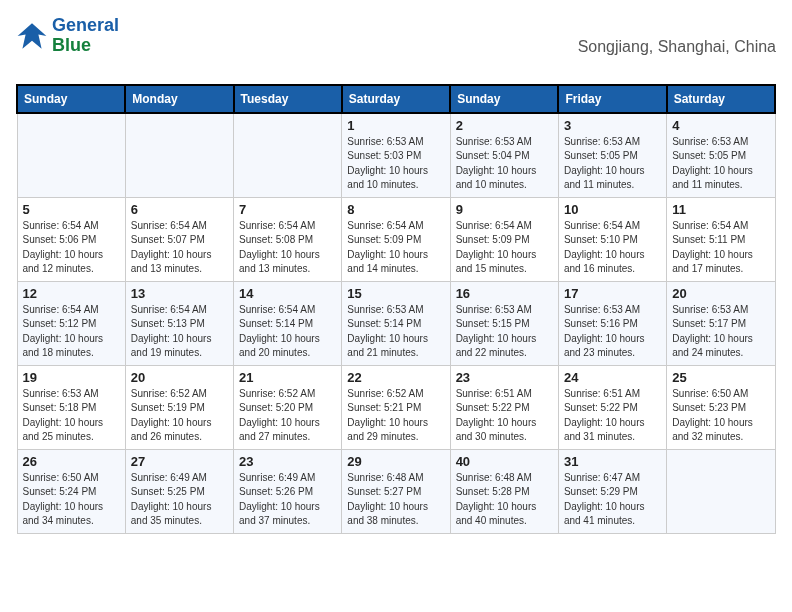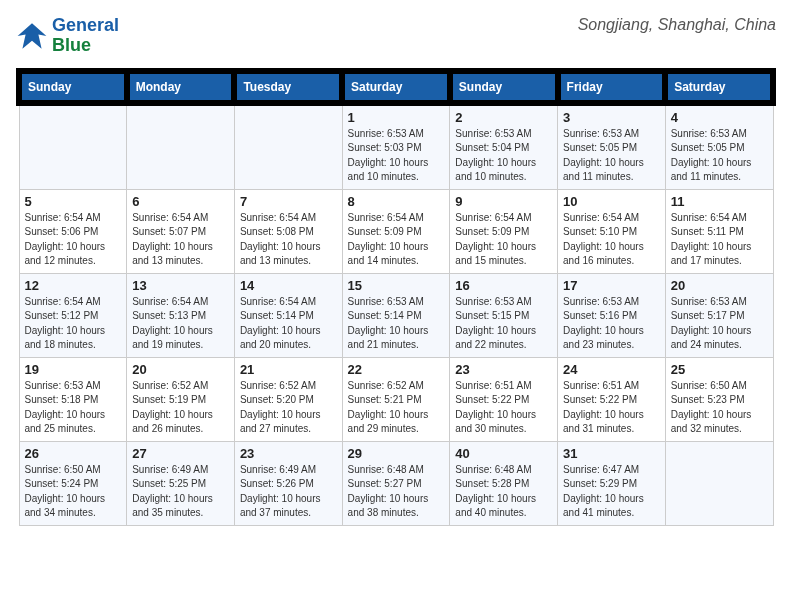--- a/index.html
+++ b/index.html
@@ -6,22 +6,22 @@
     body {
       font-family: Arial, sans-serif;
       background: #fff;
       width: 792px;
       min-height: 612px;
       padding: 16px;
     }
     .header-area {
       display: flex;
       justify-content: space-between;
-      align-items: flex-start;
-      margin-bottom: 12px;
+      align-items: flex-end;
+      margin-bottom: 28px;
     }
     .logo {
       display: flex;
       align-items: center;
       gap: 4px;
     }
     .logo-text {
       font-size: 18px;
       font-weight: bold;
       color: #333;
@@ -38,35 +38,34 @@
       text-align: right;
     }
     .month-title {
       font-size: 32px;
       font-weight: bold;
       color: #333;
     }
     .location-title {
       font-size: 16px;
       color: #555;
-      font-style: italic;
     }
     .calendar-table {
       width: 100%;
       border-collapse: collapse;
       font-size: 11px;
     }
     .calendar-table thead tr th {
       background-color: #1a5fa8;
       color: #fff;
       text-align: left;
       padding: 6px 6px;
       font-size: 12px;
       font-weight: bold;
-      border: 6px solid #000000;
+      border: 2px solid #000000;
     }
     .calendar-table tbody tr td {
       border: 1px solid #ccc;
       vertical-align: top;
       padding: 4px 5px;
       width: 108px;
       min-height: 80px;
       background: #fff;
     }
     .calendar-table tbody tr:nth-child(odd) td {

